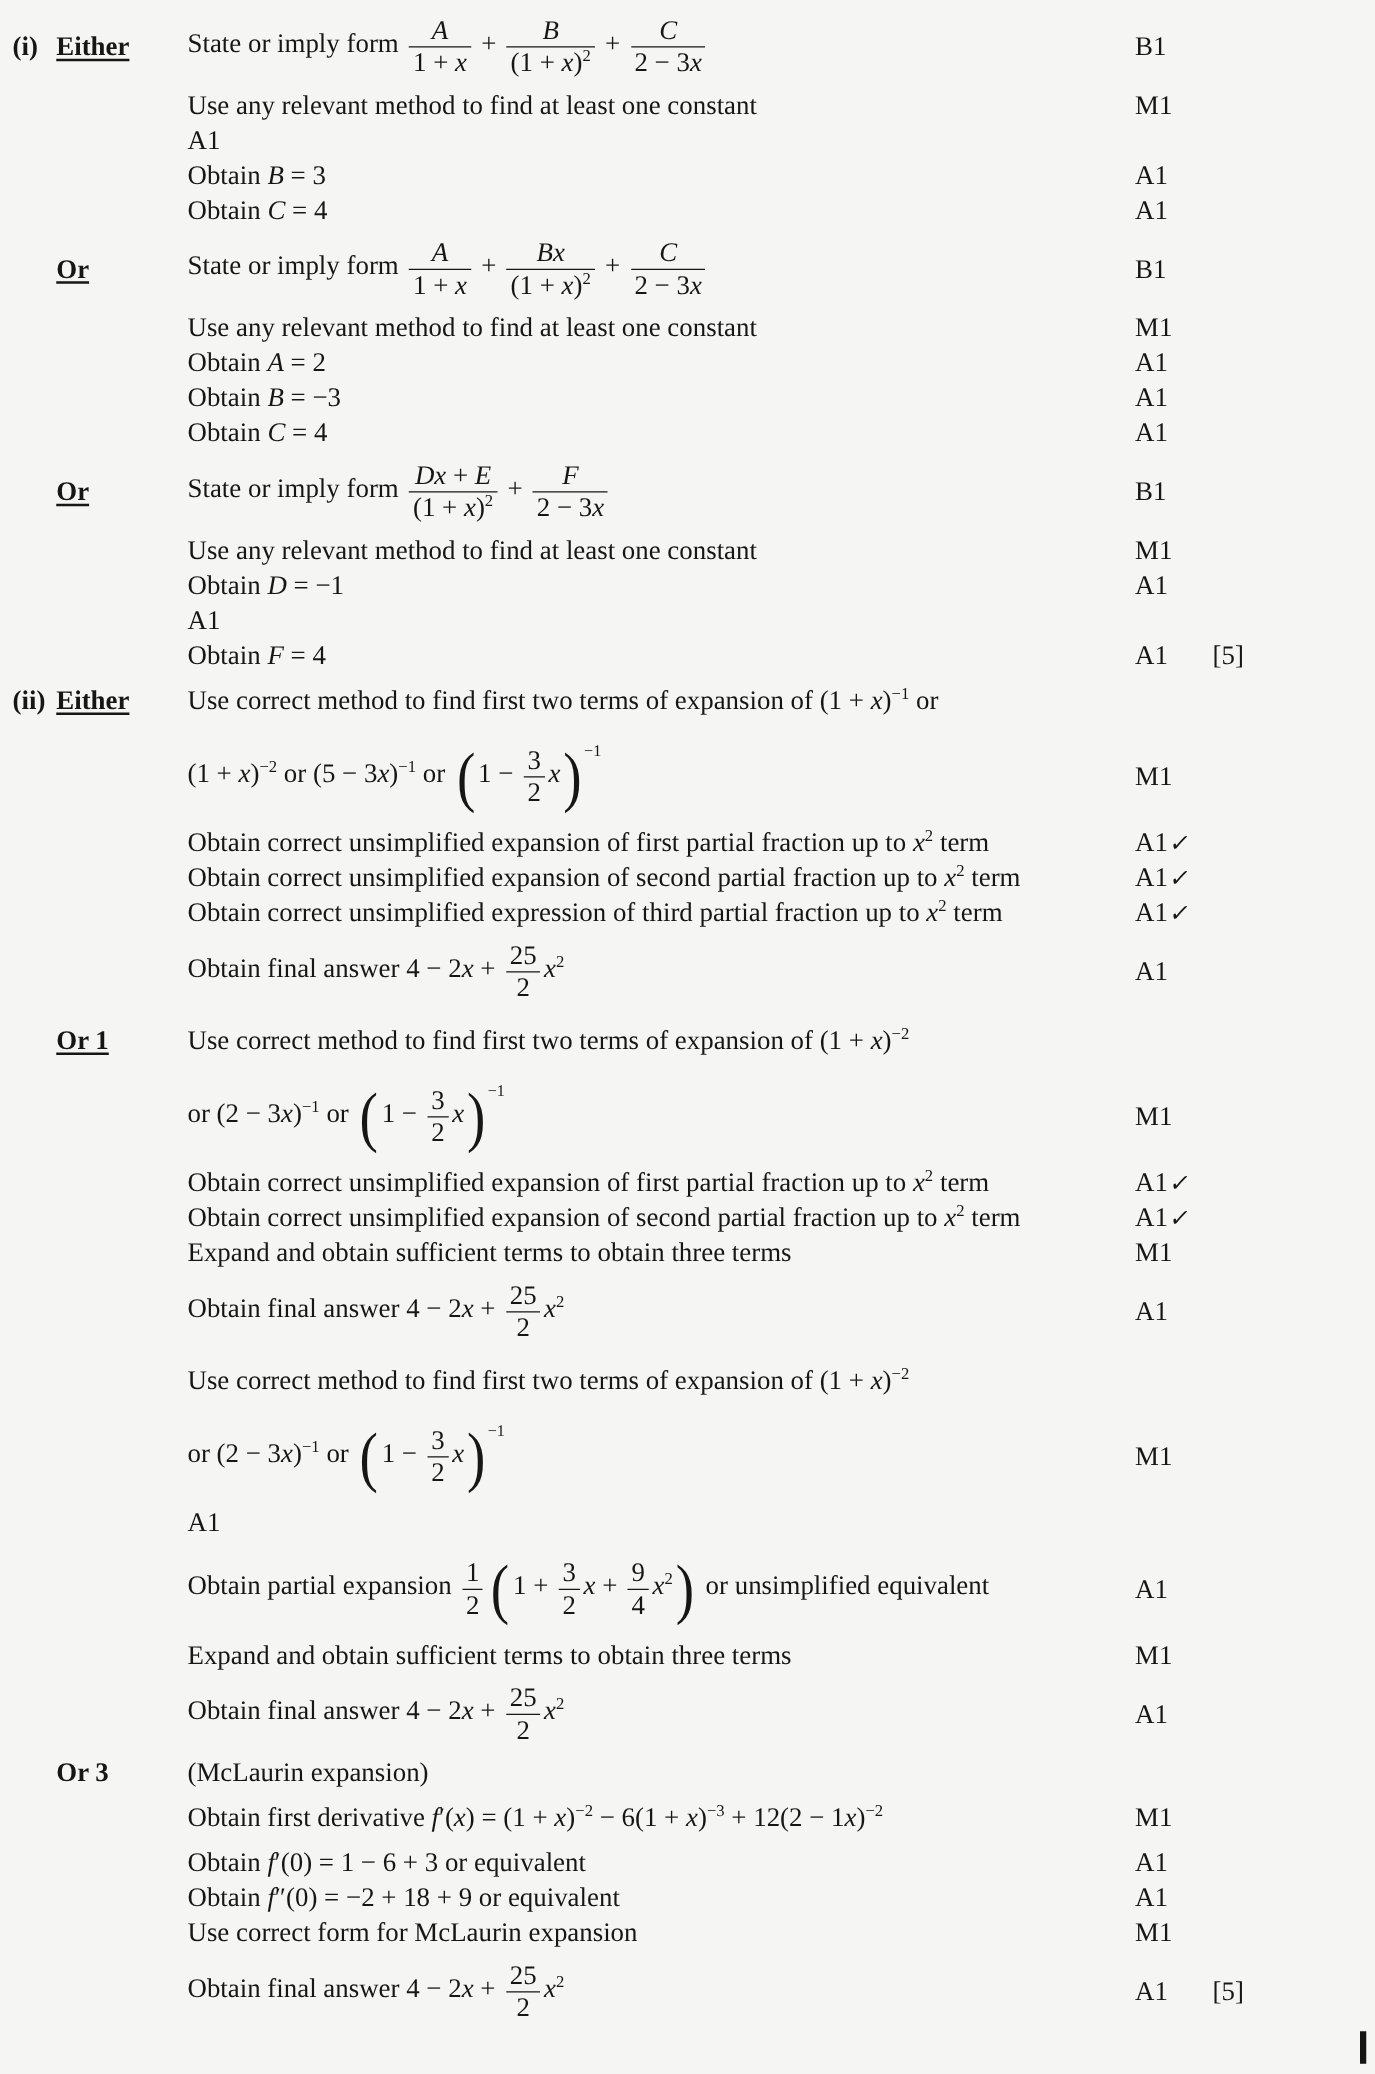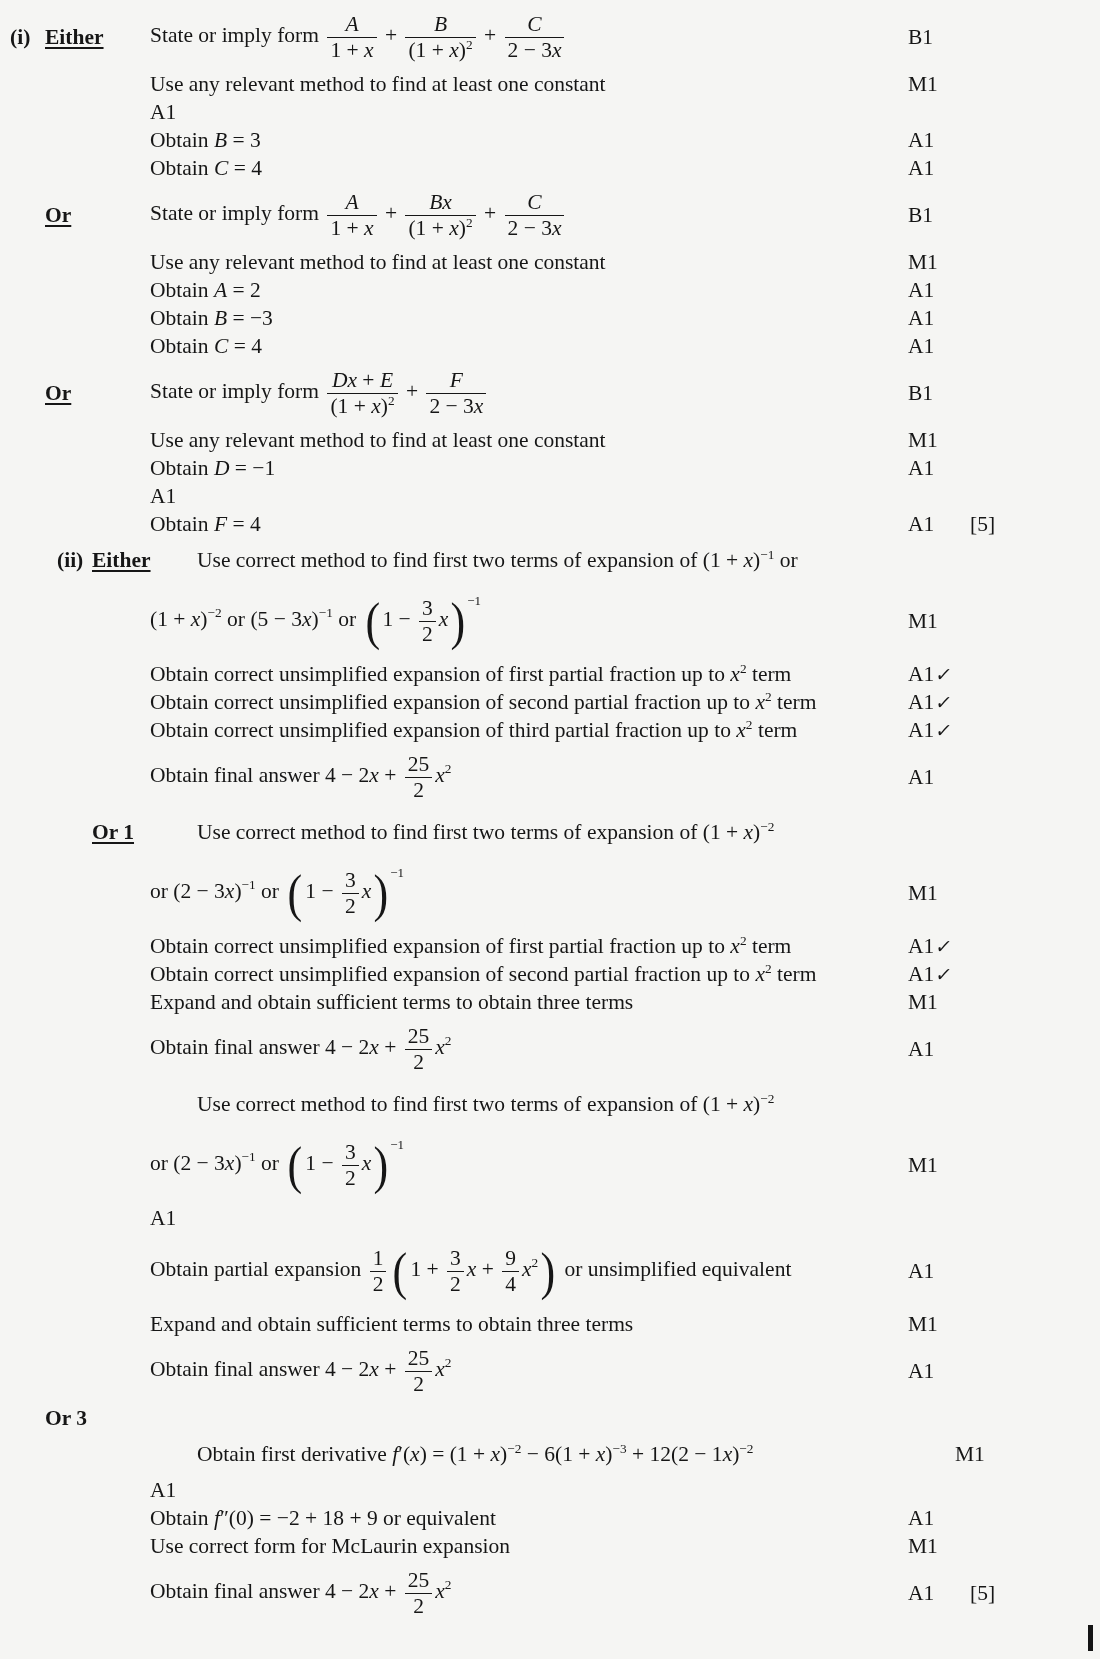--- a/index.html
+++ b/index.html
@@ -6,21 +6,21 @@
   body{
     width:1100px;height:1659px;overflow:hidden;position:relative;
     background:#f5f5f3;color:#161616;
     font-family:"Liberation Serif","DejaVu Serif",serif;
     font-size:21.5px;
   }
   #sheet{padding-top:4px;}
   .r{display:flex;align-items:center;min-height:28px;}
   .r.f{min-height:66px;}
   .r.b{min-height:78px;}
-  .r.m{min-height:44px;padding-left:47px;}
+  .r.m{min-height:44px;}
   .cl{flex:none;width:45px;padding-left:10px;font-weight:bold;box-sizing:border-box;}
   .cs{flex:none;width:105px;font-weight:bold;}
   .cc{flex:none;width:758px;white-space:nowrap;overflow:visible;}
   .cm{flex:none;width:62px;}
   .ct{flex:none;width:70px;}
   .u{text-decoration:underline;text-decoration-thickness:2px;text-underline-offset:3px;}
   .it{font-style:italic;}
   sup{font-size:62%;line-height:0;}
   .frac{display:inline-block;text-align:center;vertical-align:middle;margin:0 3px;line-height:1.12;}
   .fn{display:block;padding:0 3px;}
@@ -168,21 +168,21 @@
     <div class="r">
       <div class="cl"></div>
       <div class="cs"></div>
       <div class="cc"><span>Obtain correct unsimplified expansion of second partial fraction up to </span><span class="it">x</span><sup>2</sup><span> term</span></div>
       <div class="cm"><span>A1</span><span class="tick">✓</span></div>
       <div class="ct"></div>
     </div>
     <div class="r">
       <div class="cl"></div>
       <div class="cs"></div>
-      <div class="cc"><span>Obtain correct unsimplified expansion of third partial fraction up to </span><span class="it">x</span><sup>2</sup><span> term</span></div>
+      <div class="cc"><span>Obtain correct unsimplified expression of third partial fraction up to </span><span class="it">x</span><sup>2</sup><span> term</span></div>
       <div class="cm"><span>A1</span><span class="tick">✓</span></div>
       <div class="ct"></div>
     </div>
     <div class="r f">
       <div class="cl"></div>
       <div class="cs"></div>
       <div class="cc"><span>Obtain final answer 4 − 2</span><span class="it">x</span><span> + </span><span class="frac"><span class="fn"><span>25</span></span><span class="fd"><span>2</span></span></span><span class="it">x</span><sup>2</sup></div>
       <div class="cm"><span>A1</span></div>
       <div class="ct"></div>
     </div>
@@ -279,33 +279,35 @@
     <div class="r f">
       <div class="cl"></div>
       <div class="cs"></div>
       <div class="cc"><span>Obtain final answer 4 − 2</span><span class="it">x</span><span> + </span><span class="frac"><span class="fn"><span>25</span></span><span class="fd"><span>2</span></span></span><span class="it">x</span><sup>2</sup></div>
       <div class="cm"><span>A1</span></div>
       <div class="ct"></div>
     </div>
     <div class="r">
       <div class="cl"></div>
       <div class="cs"><span>Or 3</span></div>
+      <div class="cc"><span>(McLaurin expansion)</span></div>
       <div class="cm"></div>
       <div class="ct"></div>
     </div>
     <div class="r m">
       <div class="cl"></div>
       <div class="cs"></div>
       <div class="cc"><span>Obtain first derivative  </span><span class="it">f</span><span>′(</span><span class="it">x</span><span>) = (1 + </span><span class="it">x</span><span>)</span><sup>−2</sup><span> − 6(1 + </span><span class="it">x</span><span>)</span><sup>−3</sup><span> + 12(2 − 1</span><span class="it">x</span><span>)</span><sup>−2</sup></div>
       <div class="cm"><span>M1</span></div>
       <div class="ct"></div>
     </div>
     <div class="r">
       <div class="cl"></div>
       <div class="cs"></div>
+      <div class="cc"><span>Obtain  </span><span class="it">f</span><span>′(0) = 1 − 6 + 3  or equivalent</span></div>
       <div class="cm"><span>A1</span></div>
       <div class="ct"></div>
     </div>
     <div class="r">
       <div class="cl"></div>
       <div class="cs"></div>
       <div class="cc"><span>Obtain  </span><span class="it">f</span><span>″(0) = −2 + 18 + 9  or equivalent</span></div>
       <div class="cm"><span>A1</span></div>
       <div class="ct"></div>
     </div>

